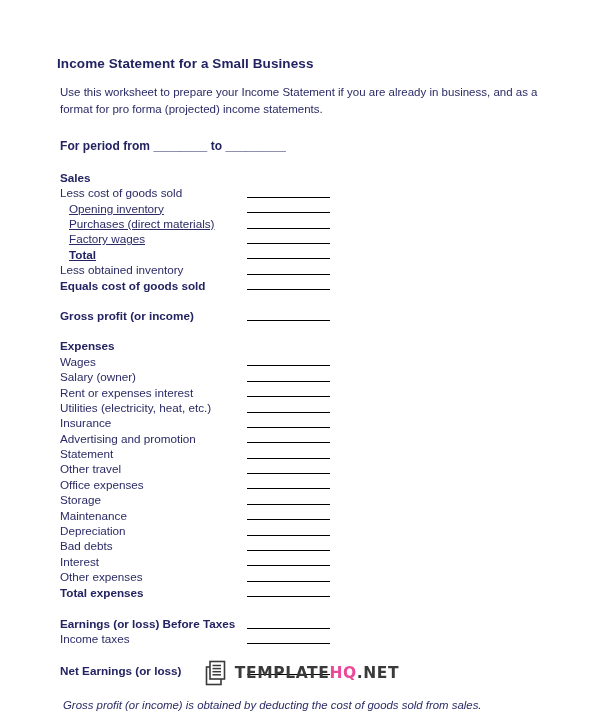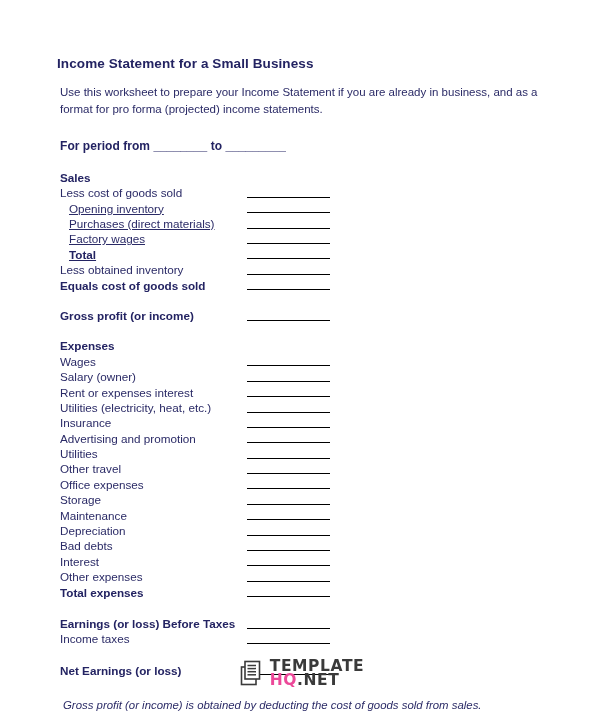--- a/index.html
+++ b/index.html
@@ -114,21 +114,21 @@
     align-items: center;
     gap: 4px;
   }
   .logo-mark {
     width: 30px;
     height: 30px;
     flex: 0 0 auto;
   }
   .logo-type {
     display: flex;
-    flex-direction: column;
+    flex-direction: row;
     line-height: 0.92;
     font-family: "DejaVu Sans", sans-serif;
     font-weight: bold;
     letter-spacing: 0.6px;
   }
   .logo-top {
     font-size: 15.5px;
     color: #3a3a3a;
   }
   .logo-bottom {
@@ -169,21 +169,21 @@
     <div class="spacer-md"></div>
 
     <div class="section">
         <div class="row bold"><span class="label">Expenses</span></div>
         <div class="row"><span class="label">Wages</span><span class="rule"></span></div>
         <div class="row"><span class="label">Salary (owner)</span><span class="rule"></span></div>
         <div class="row"><span class="label">Rent or expenses interest</span><span class="rule"></span></div>
         <div class="row"><span class="label">Utilities (electricity, heat, etc.)</span><span class="rule"></span></div>
         <div class="row"><span class="label">Insurance</span><span class="rule"></span></div>
         <div class="row"><span class="label">Advertising and promotion</span><span class="rule"></span></div>
-        <div class="row"><span class="label">Utilities</span><span class="rule"></span></div>
+        <div class="row"><span class="label">Statement</span><span class="rule"></span></div>
         <div class="row"><span class="label">Other travel</span><span class="rule"></span></div>
         <div class="row"><span class="label">Office expenses</span><span class="rule"></span></div>
         <div class="row"><span class="label">Storage</span><span class="rule"></span></div>
         <div class="row"><span class="label">Maintenance</span><span class="rule"></span></div>
         <div class="row"><span class="label">Depreciation</span><span class="rule"></span></div>
         <div class="row"><span class="label">Bad debts</span><span class="rule"></span></div>
         <div class="row"><span class="label">Interest</span><span class="rule"></span></div>
         <div class="row"><span class="label">Other expenses</span><span class="rule"></span></div>
         <div class="row bold"><span class="label">Total expenses</span><span class="rule"></span></div>
       </div>

